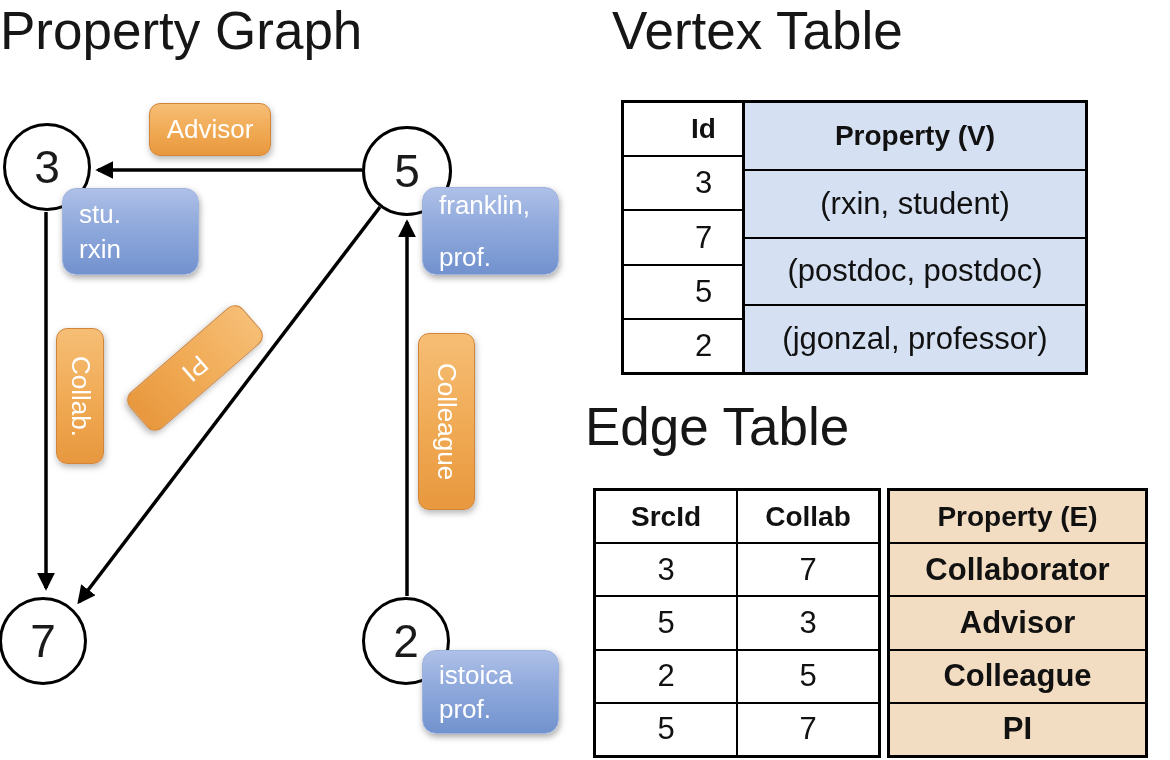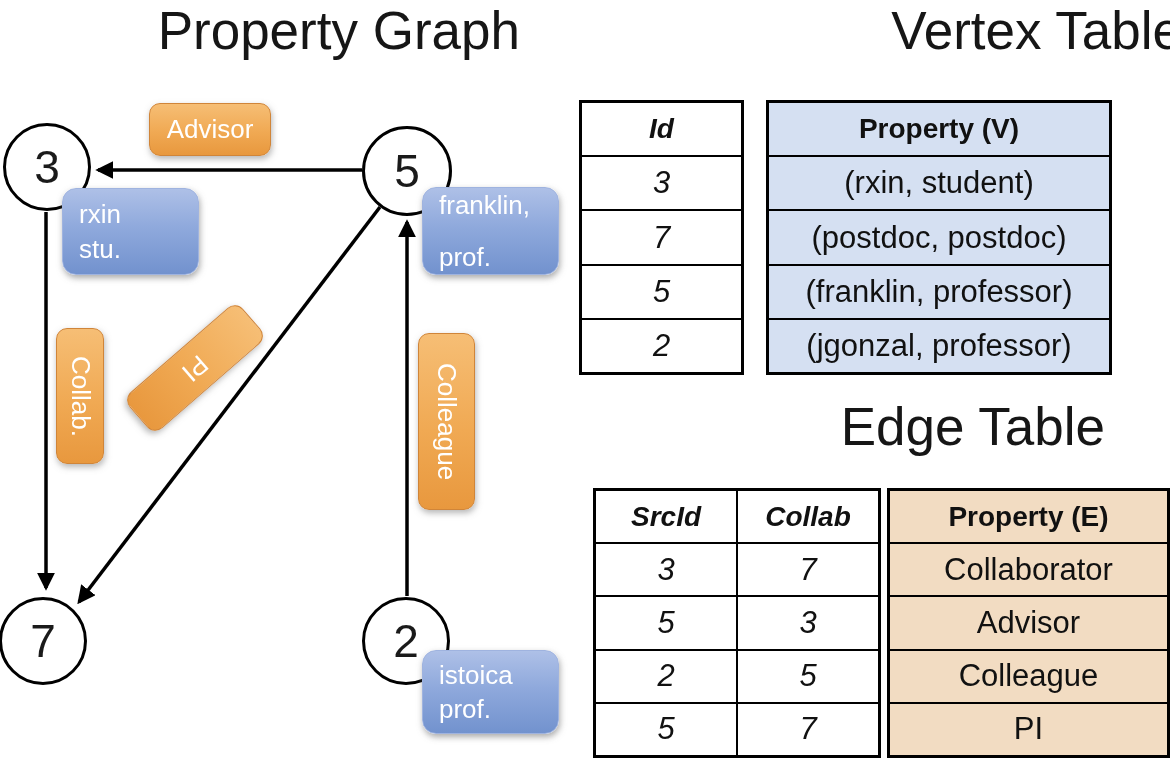--- a/index.html
+++ b/index.html
@@ -1,21 +1,21 @@
 <!DOCTYPE html>
 <html><head>
 <meta charset="utf-8">
 <style>
   html,body{margin:0;padding:0;background:#fff;}
   #slide{
     position:relative;width:1170px;height:760px;background:#ffffff;overflow:hidden;
     font-family:"Liberation Sans",sans-serif;color:#141414;
   }
   .title{
-    position:absolute;text-align:right;font-size:53px;font-weight:400;
+    position:absolute;text-align:left;font-size:53px;font-weight:400;
     color:#161616;white-space:nowrap;letter-spacing:0px;
   }
   
   #edge-svg{position:absolute;left:0;top:0;}
   .gnode{
     position:absolute;background:#ffffff;border:3.5px solid #000;border-radius:50%;
     box-sizing:border-box;display:flex;align-items:center;justify-content:center;
     font-size:46px;color:#1a1a1a;
   }
   .prop-box{
@@ -42,21 +42,21 @@
   }
   .tbl .trow{flex:1;display:flex;align-items:stretch;}
   .tbl .trow + .trow{border-top:2.5px solid #000;}
   .tbl .tcell{
     flex:1;display:flex;align-items:center;justify-content:center;
     font-size:31px;color:#111;white-space:nowrap;
   }
   .tbl .tcell + .tcell{border-left:2.5px solid #000;}
   .tbl .th .tcell{font-weight:bold;font-size:28px;}
   .fill-v{background:#D5E0F2;}
-  .fill-e{background:#F2DCC2;}
+  .fill-e{background:#F2DCC2;font-weight:bold;}
 </style>
 </head>
 <body>
 
 <div id="slide">
 
   <div class="title" style="left:0;top:8;width:520px;">Property Graph</div>
 
   <svg id="edge-svg" width="585" height="760" viewBox="0 0 585 760">
     <defs>
@@ -77,78 +77,75 @@
     <span>5</span>
   </div>
   <div class="gnode" style="left:-1px;top:597px;width:88px;height:88px;">
     <span>7</span>
   </div>
   <div class="gnode" style="left:362px;top:597px;width:88px;height:88px;">
     <span>2</span>
   </div>
 
   <div class="prop-box" style="left:62px;top:188px;width:137px;height:87px;">
+    <span>stu.</span>
     <span>rxin</span>
-    <span>stu.</span>
   </div>
   <div class="prop-box" style="left:422px;top:187px;width:137px;height:88px;justify-content:space-between;">
     <span>franklin,</span>
     <span>prof.</span>
   </div>
   <div class="prop-box" style="left:422px;top:650px;width:137px;height:84px;">
     <span>istoica</span>
     <span>prof.</span>
   </div>
 
   <div class="edge-pill" style="left:149px;top:103px;width:122px;height:53px;">Advisor</div>
   <div class="edge-pill vtext" style="left:56px;top:328px;width:48px;height:136px;">Collab.</div>
   <div class="edge-pill vtext" style="left:171px;top:293px;width:48px;height:150px;transform:rotate(49deg);">PI</div>
   <div class="edge-pill vtext" style="left:418px;top:333px;width:57px;height:177px;">Colleague</div>
 
   <div class="title" style="left:612px;top:8;width:570px;">Vertex Table</div>
 
-  <div class="tbl" style="left:579px;top:100px;width:165px;height:275px;font-style:italic;">
+  <div class="tbl" style="left:621px;top:100px;width:165px;height:275px;">
     <div class="trow th">
         <div class="tcell">Id</div>
       </div>
     <div class="trow">
         <div class="tcell">3</div>
       </div>
     <div class="trow">
         <div class="tcell">7</div>
       </div>
     <div class="trow">
         <div class="tcell">5</div>
       </div>
     <div class="trow">
         <div class="tcell">2</div>
       </div>
   </div>
 
-  <div class="tbl" style="left:766px;top:100px;width:346px;height:275px;">
+  <div class="tbl" style="left:742px;top:100px;width:346px;height:275px;">
     <div class="trow th">
         <div class="tcell fill-v">Property (V)</div>
       </div>
     <div class="trow">
         <div class="tcell fill-v">(rxin, student)</div>
       </div>
     <div class="trow">
         <div class="tcell fill-v">(postdoc, postdoc)</div>
       </div>
     <div class="trow">
-        <div class="tcell fill-v">(franklin, professor)</div>
-      </div>
-    <div class="trow">
         <div class="tcell fill-v">(jgonzal, professor)</div>
       </div>
   </div>
 
   <div class="title" style="left:585px;top:396px;width:520px;">Edge Table</div>
 
-  <div class="tbl" style="left:593px;top:488px;width:288px;height:270px;font-style:italic;">
+  <div class="tbl" style="left:593px;top:488px;width:288px;height:270px;">
     <div class="trow th">
       <div class="tcell">SrcId</div>
       <div class="tcell">Collab</div>
     </div>
     <div class="trow">
       <div class="tcell">3</div>
       <div class="tcell">7</div>
     </div>
     <div class="trow">
       <div class="tcell">5</div>
@@ -157,21 +154,21 @@
     <div class="trow">
       <div class="tcell">2</div>
       <div class="tcell">5</div>
     </div>
     <div class="trow">
       <div class="tcell">5</div>
       <div class="tcell">7</div>
     </div>
   </div>
 
-  <div class="tbl" style="left:887px;top:488px;width:283px;height:270px;">
+  <div class="tbl" style="left:887px;top:488px;width:261px;height:270px;">
     <div class="trow th">
         <div class="tcell fill-e">Property (E)</div>
       </div>
     <div class="trow">
         <div class="tcell fill-e">Collaborator</div>
       </div>
     <div class="trow">
         <div class="tcell fill-e">Advisor</div>
       </div>
     <div class="trow">

